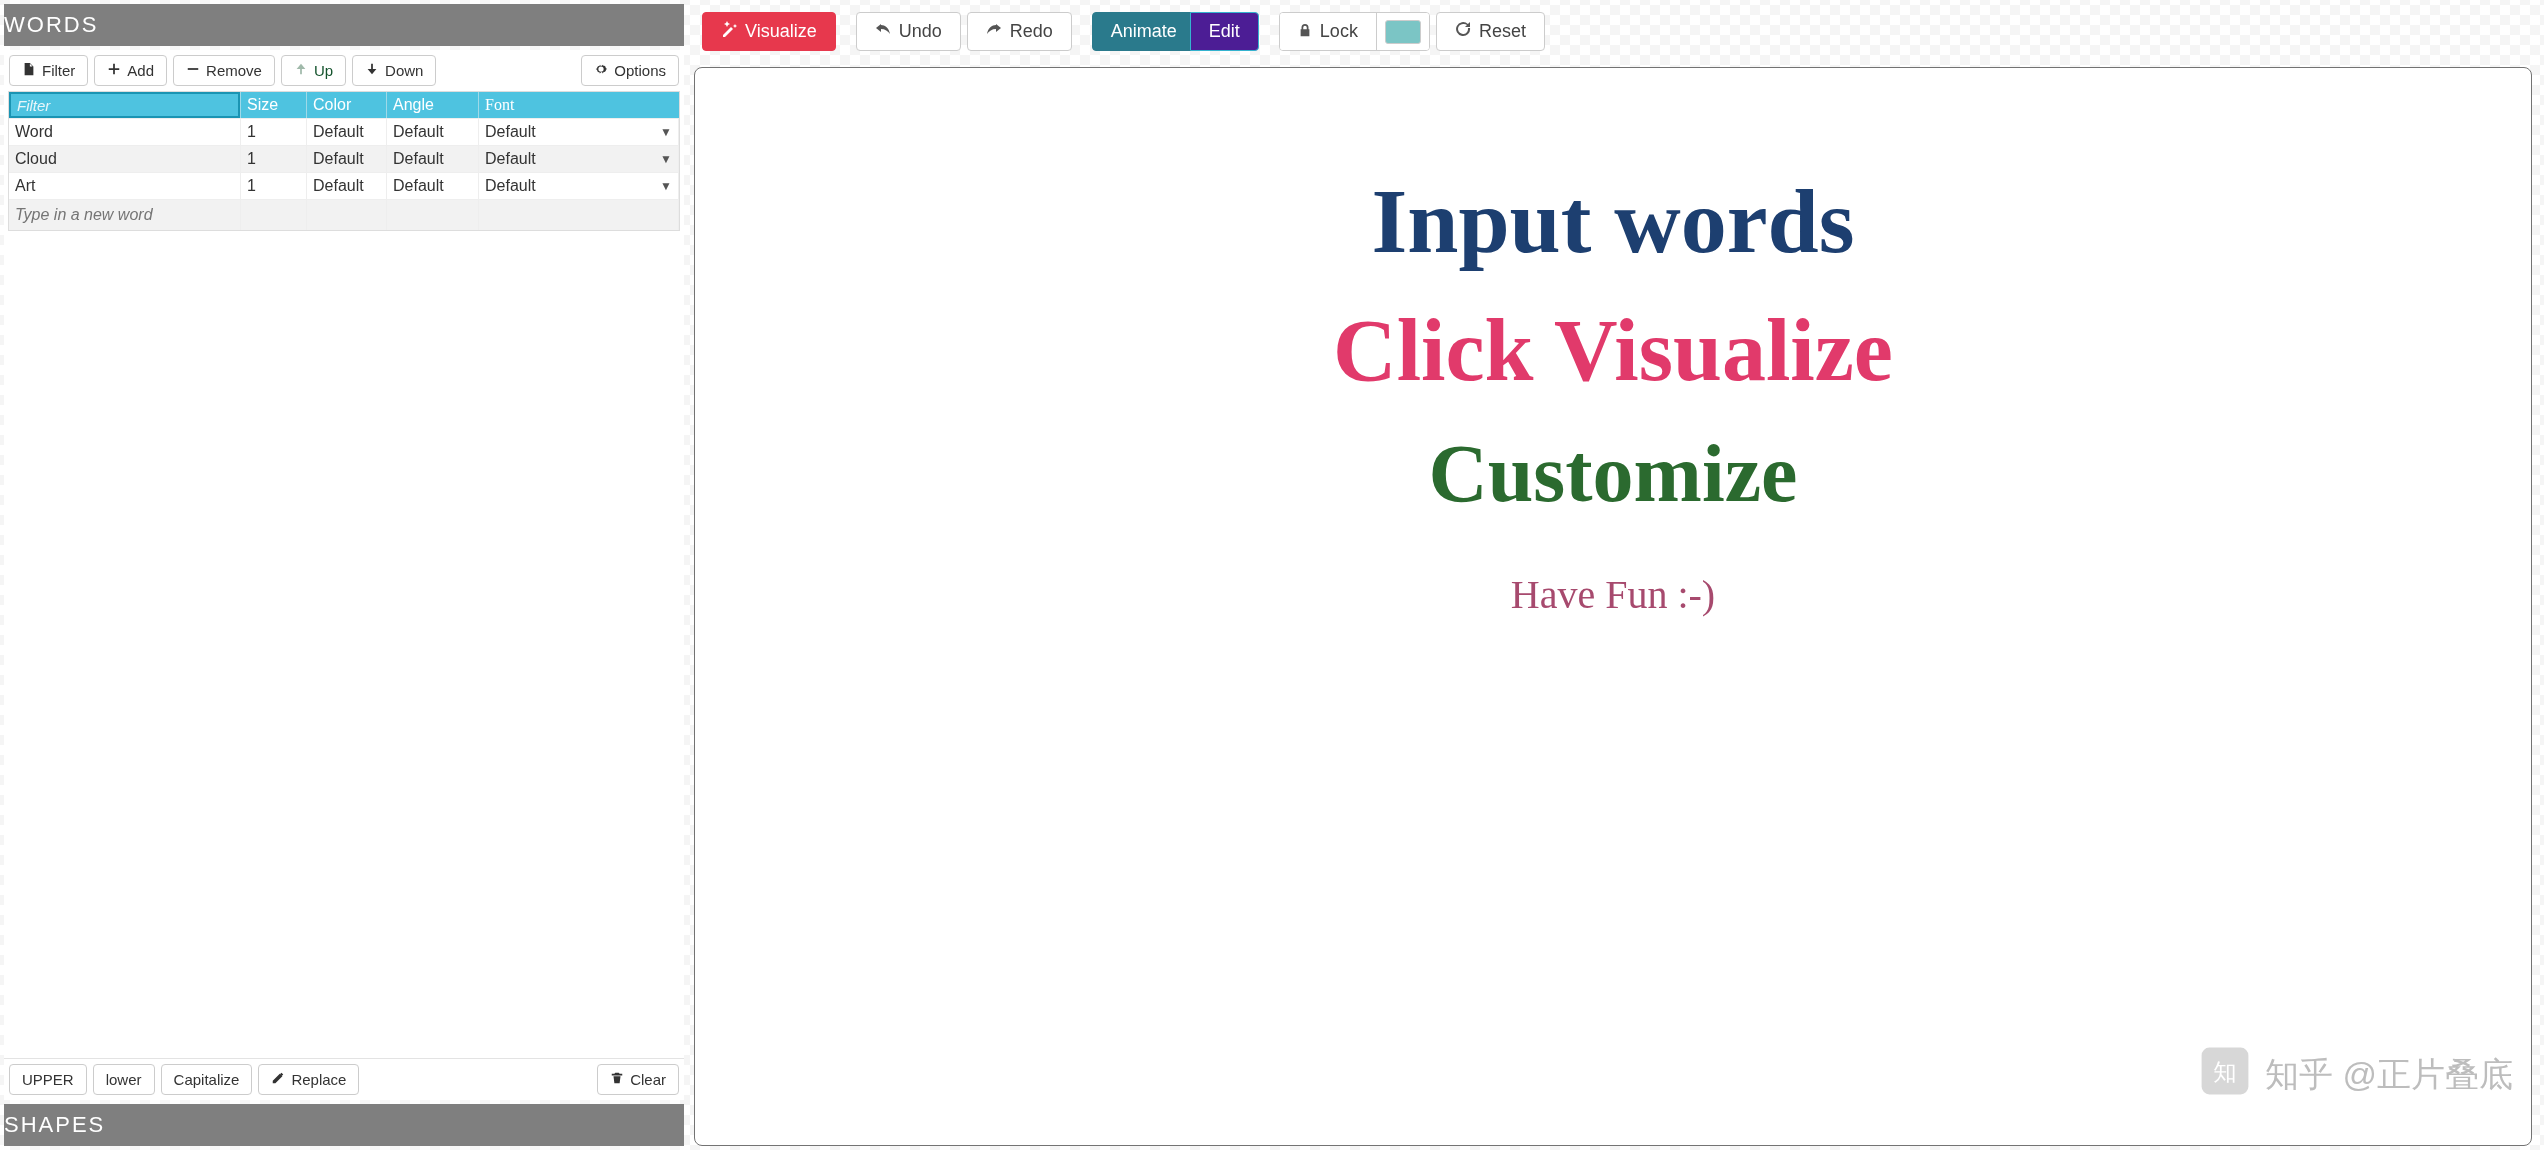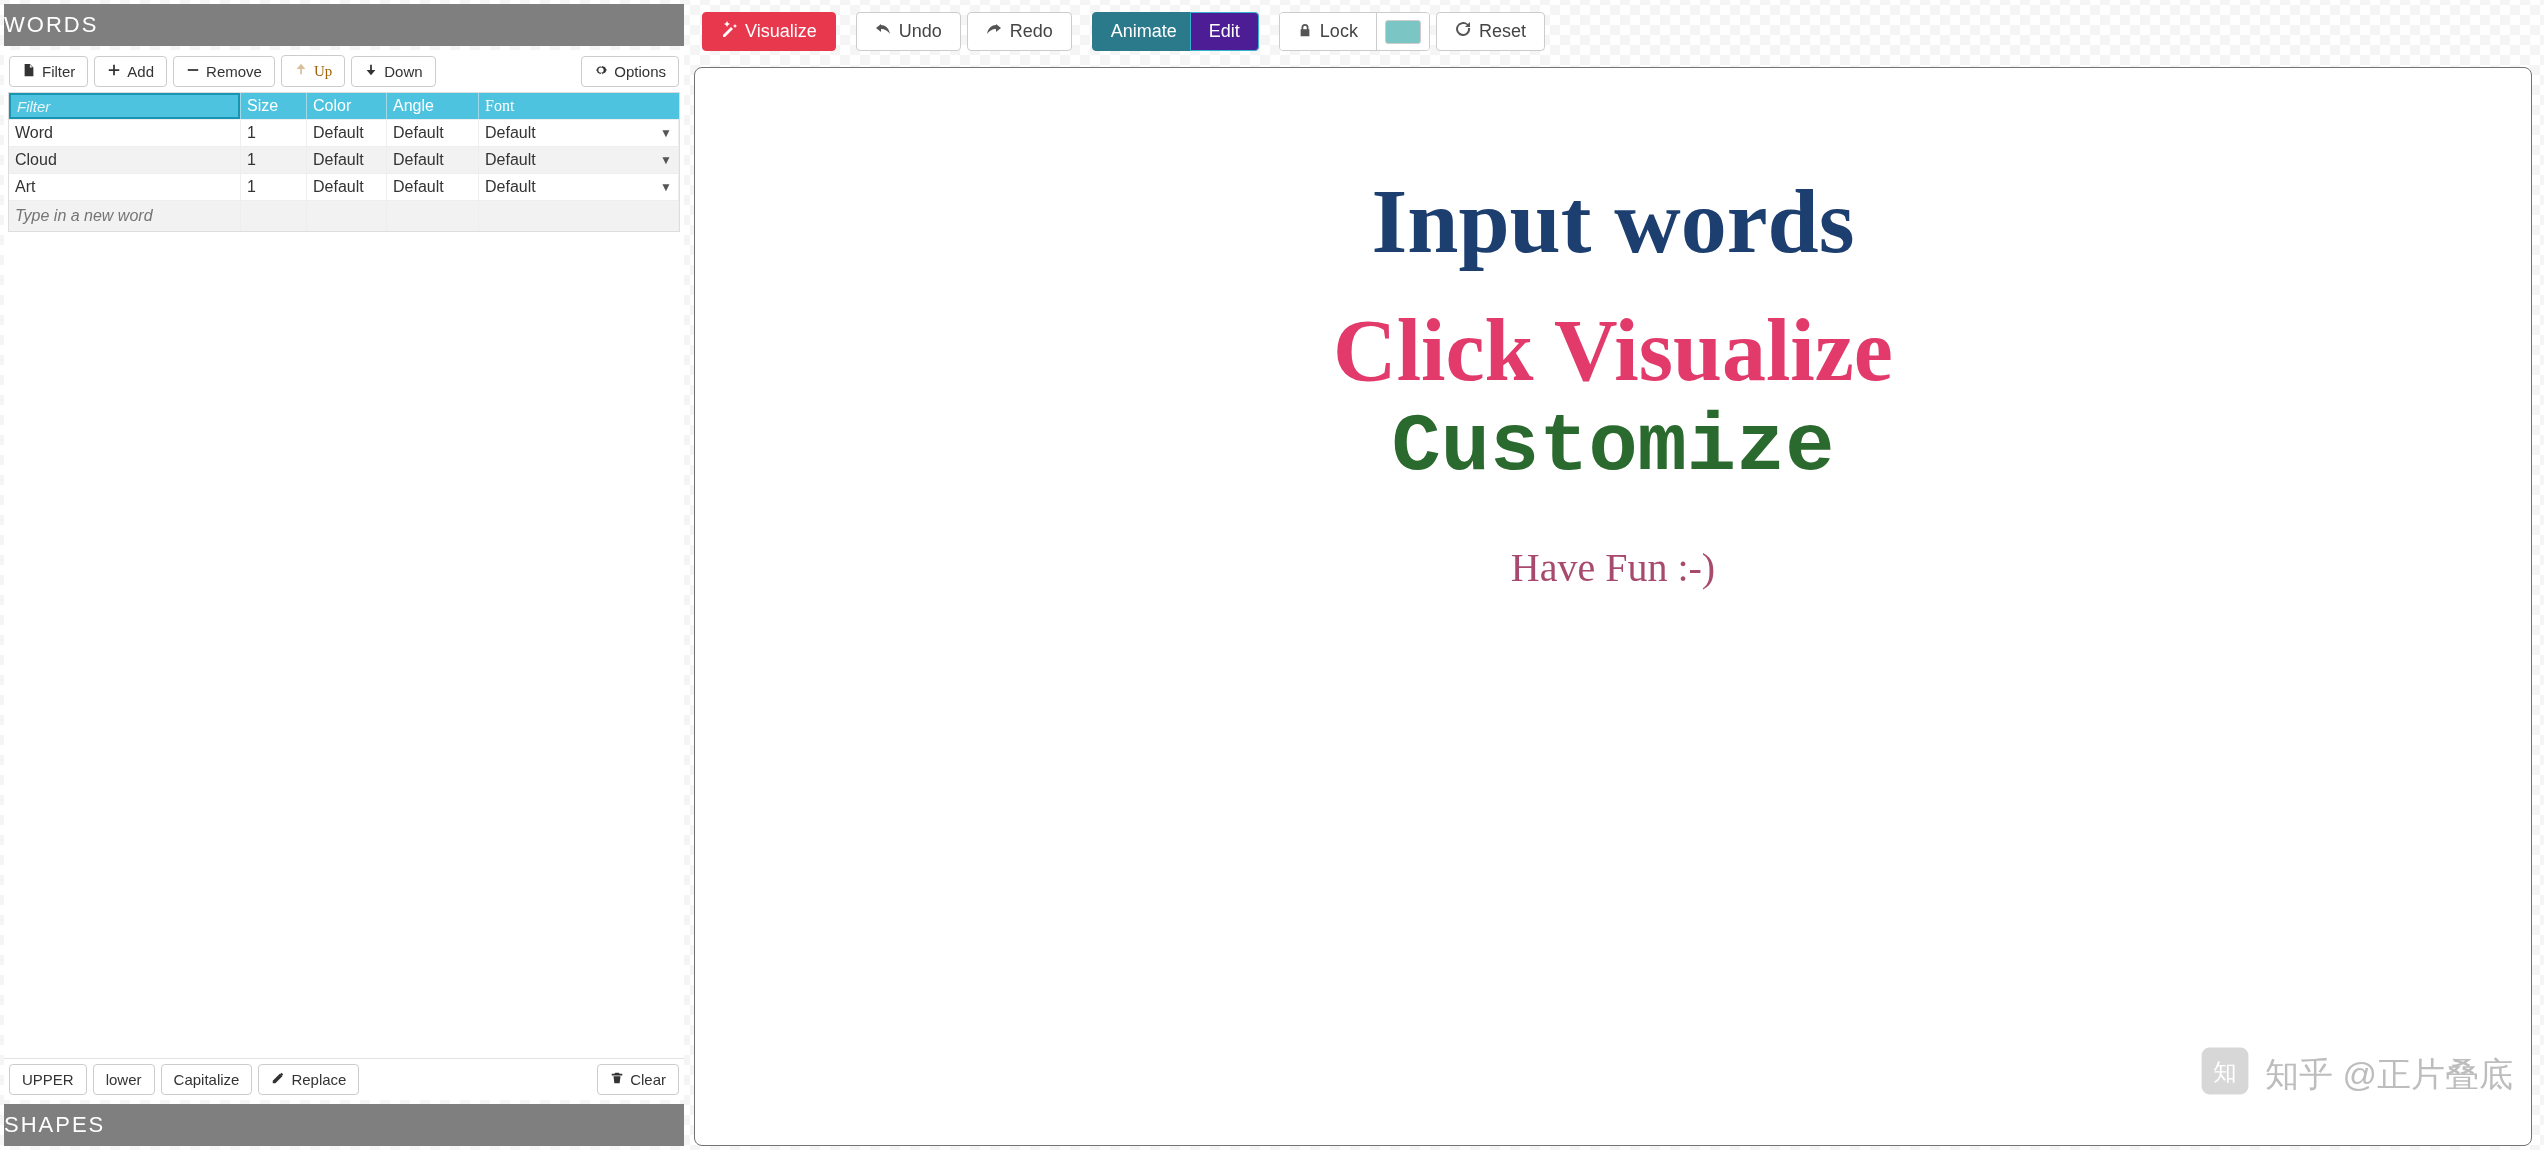--- a/index.html
+++ b/index.html
@@ -41,21 +41,21 @@
     display: inline-flex; align-items: center; gap: 6px;
     background: #fff;
     border: 1px solid #ccc;
     border-radius: 4px;
     padding: 6px 12px;
     font-size: 15px;
     color: #333;
     cursor: pointer;
   }
   .btn svg { width: 14px; height: 14px; }
-  .btn.disabled { color: #a16207; cursor: default; font-family: Liberation Serif, serif; }
+  .btn.disabled { color: #14532d; cursor: default; }
   .btn.disabled svg { opacity: .4; }
 
   
   .wtable {
     border: 1px solid #ddd;
     margin: 0 4px 4px 4px;
     font-size: 16px;
   }
   .wtable .hrow, .wtable .drow {
     display: grid;
@@ -150,21 +150,21 @@
   .canvas {
     flex: 1; margin: 8px 8px 0 0;
     background: #fff;
     border: 1px solid #737373; border-radius: 8px;
     position: relative; overflow: hidden;
     display: flex; flex-direction: column; align-items: center;
     padding-top: 100px;
   }
   .cv-line1 { font-family: Georgia, serif; font-size: 92px; color: #1d3f70; font-weight: 600; }
   .cv-line2 { font-family: Georgia, serif; font-size: 88px; color: #e13a6b; font-weight: 600; margin-top: 26px; }
-  .cv-line3 { font-family: Liberation Mono, monospace; font-size: 82px; color: #2b6a2f; font-weight: 600; }
+  .cv-line3 { font-family: Liberation Serif, serif; font-size: 82px; color: #2b6a2f; font-weight: 600; margin-top: 26px; }
   .cv-line4 { font-family: Georgia, serif; font-size: 40px; color: #a74a6e; margin-top: 50px; }
   .watermark {
     position: absolute; right: 18px; bottom: 40px;
     display: flex; align-items: center; gap: 14px;
     color: #bdbdbd; font-size: 34px; font-weight: 500;
     font-family: "PingFang SC","Microsoft YaHei",sans-serif;
   }
   .watermark svg { width: 52px; height: 52px; }
 </style>
 </head>

